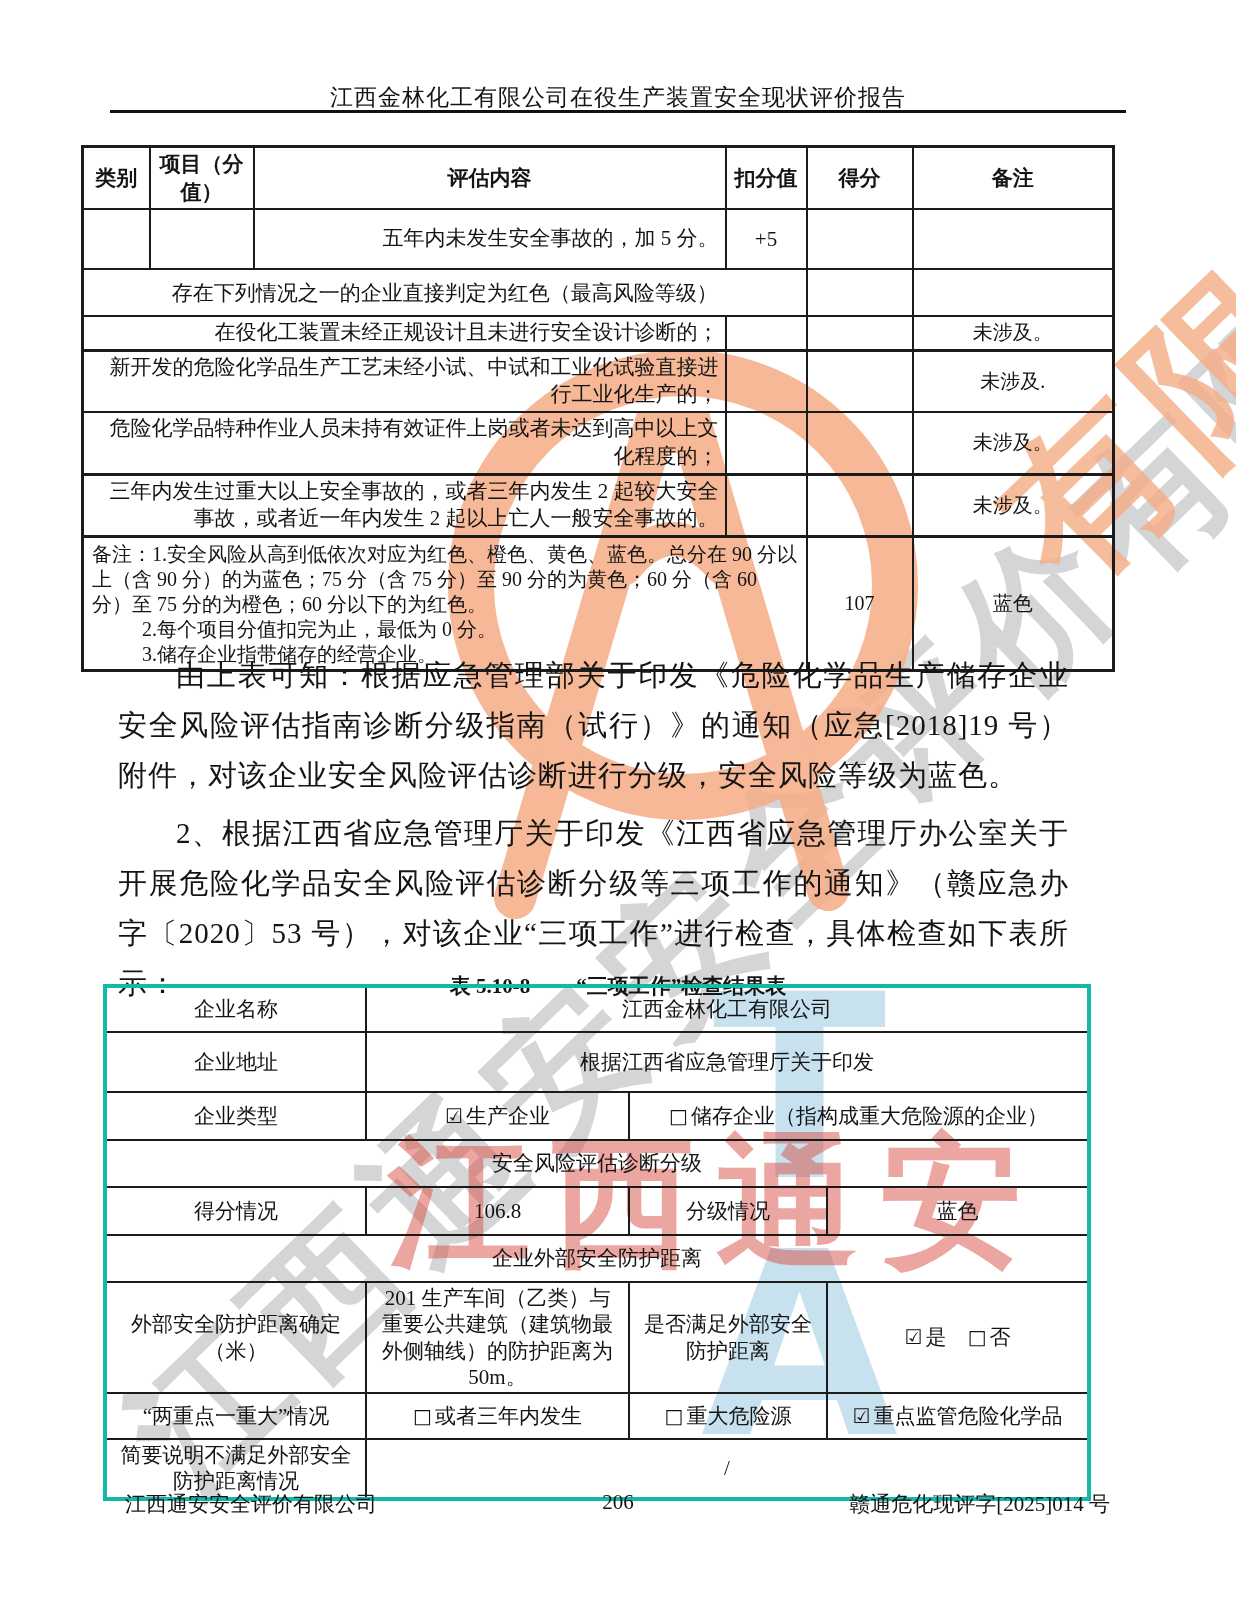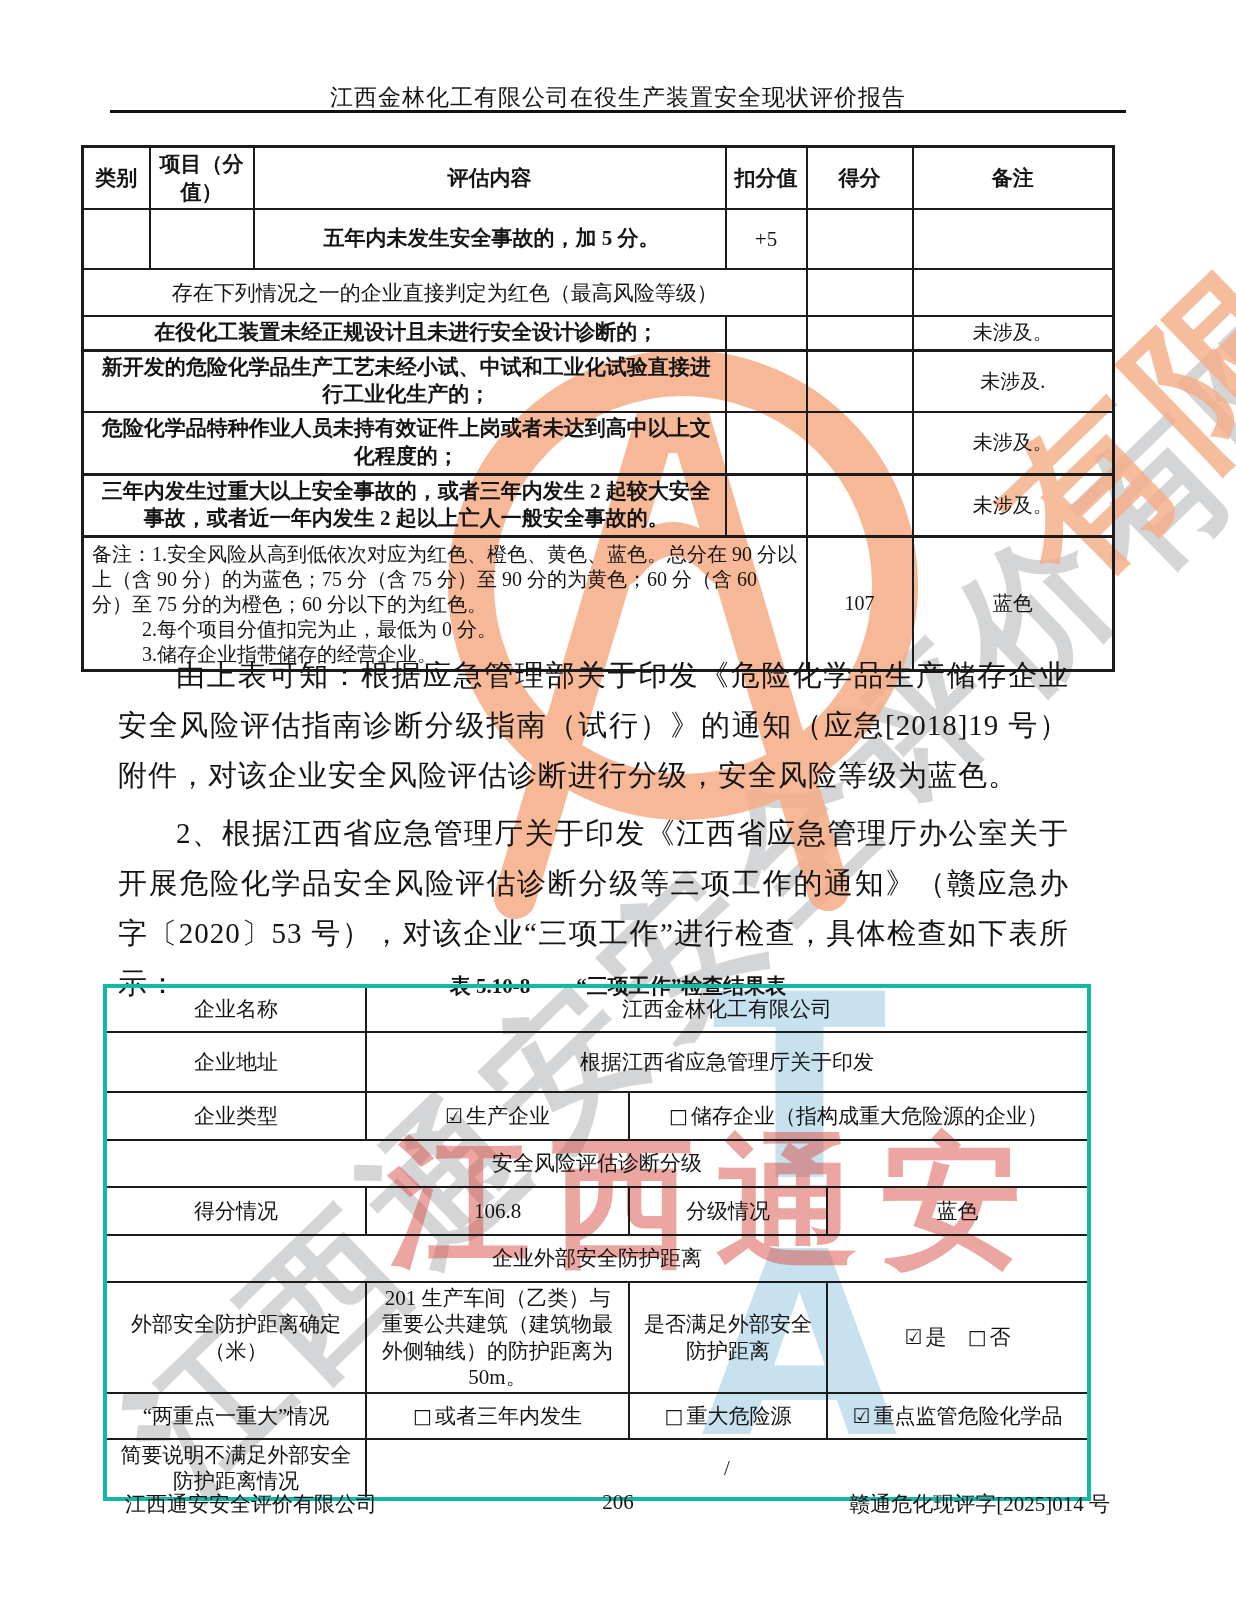--- a/index.html
+++ b/index.html
@@ -34,21 +34,21 @@
   .content{position:absolute;inset:0;z-index:1;}
   .doc-title{position:absolute;top:82px;left:0;width:100%;text-align:center;
     font-size:23px;letter-spacing:1px;}
   .doc-rule{position:absolute;top:110px;left:110px;width:1016px;height:3px;background:#111;}
   table{border-collapse:collapse;table-layout:fixed;}
   td,th{border:2px solid #1b1b1b;overflow:hidden;}
   
   .t1{position:absolute;top:145px;left:81px;width:1031px;border:3px solid #1b1b1b;}
   .t1 th{font-size:21px;font-weight:bold;text-align:center;padding:2px 4px;}
   .t1 td{font-size:21px;padding:2px 6px;vertical-align:middle;}
-  .t1 .bold-left{font-weight:bold;text-align:center;padding-left:10px;line-height:1.32;}
+  .t1 .bold-left{font-weight:normal;text-align:right;padding-left:10px;line-height:1.32;}
   .t1 .ctr{text-align:center;}
   .t1 .remark{font-size:20px;text-align:center;}
   .t1 .thick{border-top-width:3px;}
   .t1 .notes{vertical-align:top;font-size:20px;line-height:25px;padding:4px 8px 2px 8px;}
   .t1 .notes .ind{text-indent:2.5em;}
   
   .paras{position:absolute;top:642px;left:110px;width:967px;
     font-size:29px;line-height:50px;text-align:justify;letter-spacing:1px;}
   .paras p{margin:8px;text-indent:2em;}
   

